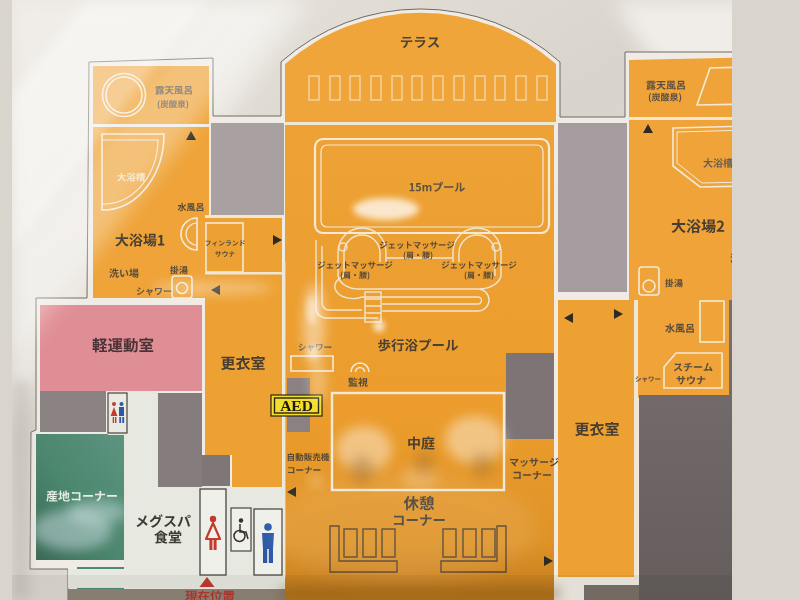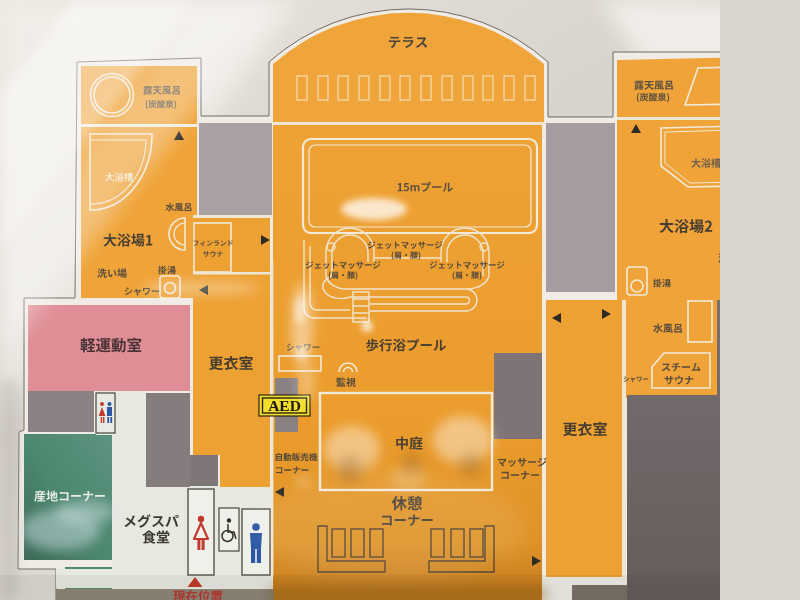--- a/index.html
+++ b/index.html
@@ -1,14 +1,14 @@
 <!DOCTYPE html>
 <html><head><meta charset="utf-8"><style>
 html,body{margin:0;padding:0;background:#d9d4cc;}
-#scene{position:relative;width:720px;height:600px;overflow:hidden;font-family:"Liberation Sans",sans-serif;}
+#scene{position:relative;width:720px;height:600px;overflow:hidden;font-family:"Liberation Sans",sans-serif;padding-left:12px;}
 </style></head><body>
 <div id="scene">
 <svg width="800" height="600" viewBox="0 0 800 600">
 <defs>
 <filter id="b3" x="-40%" y="-40%" width="180%" height="180%">
           <feGaussianBlur stdDeviation="3"></feGaussianBlur>
         </filter>
 <filter id="b6" x="-60%" y="-60%" width="220%" height="220%">
           <feGaussianBlur stdDeviation="6"></feGaussianBlur>
         </filter>

